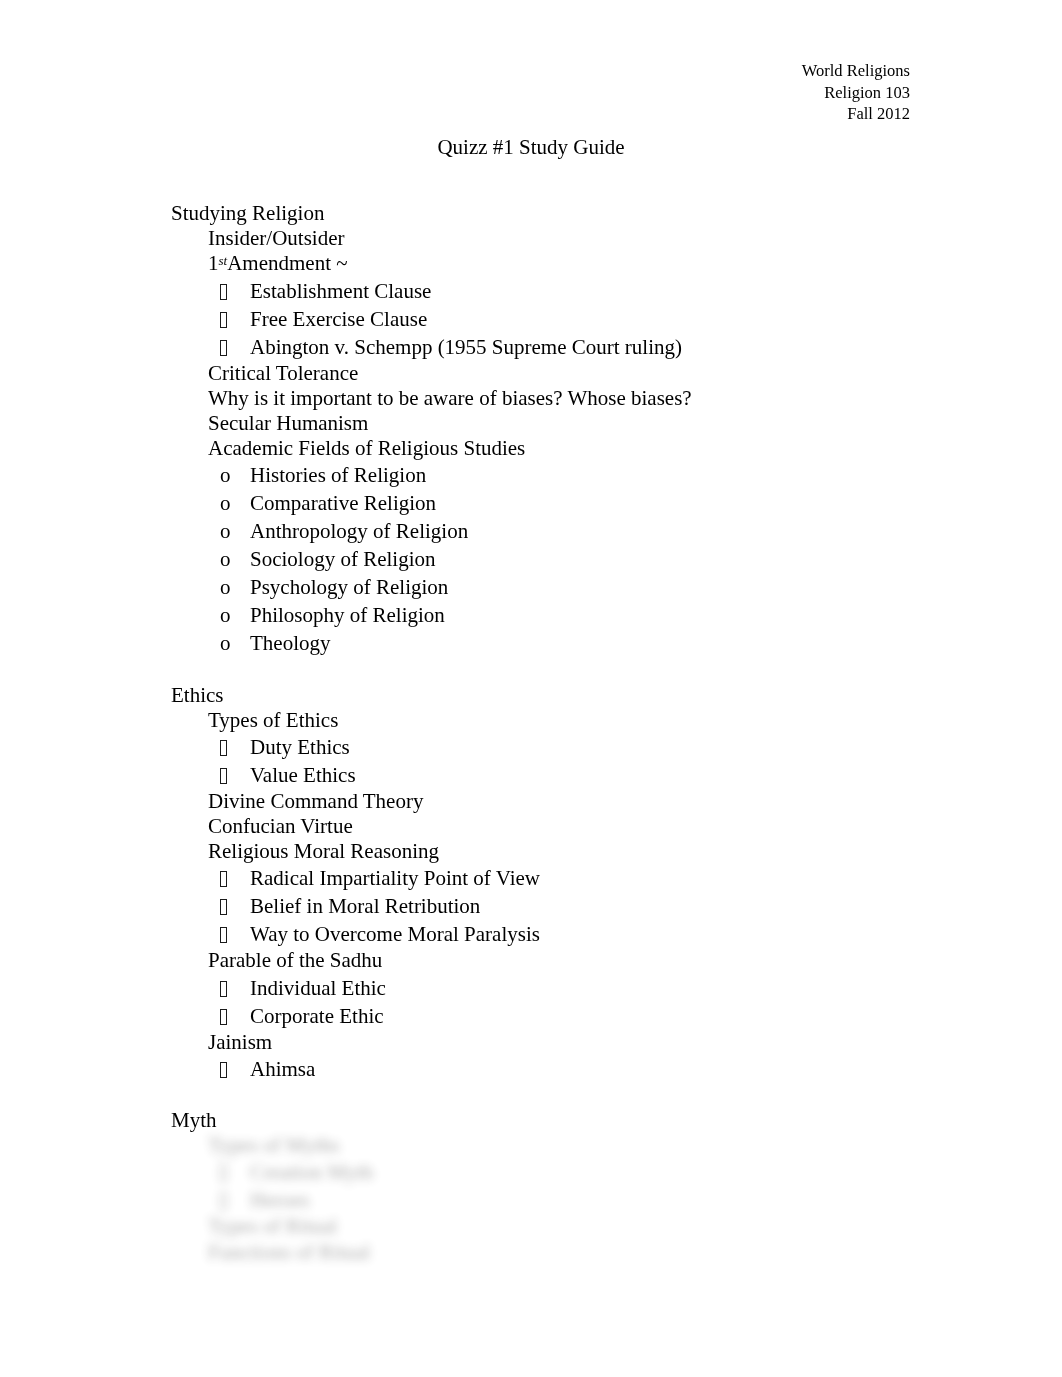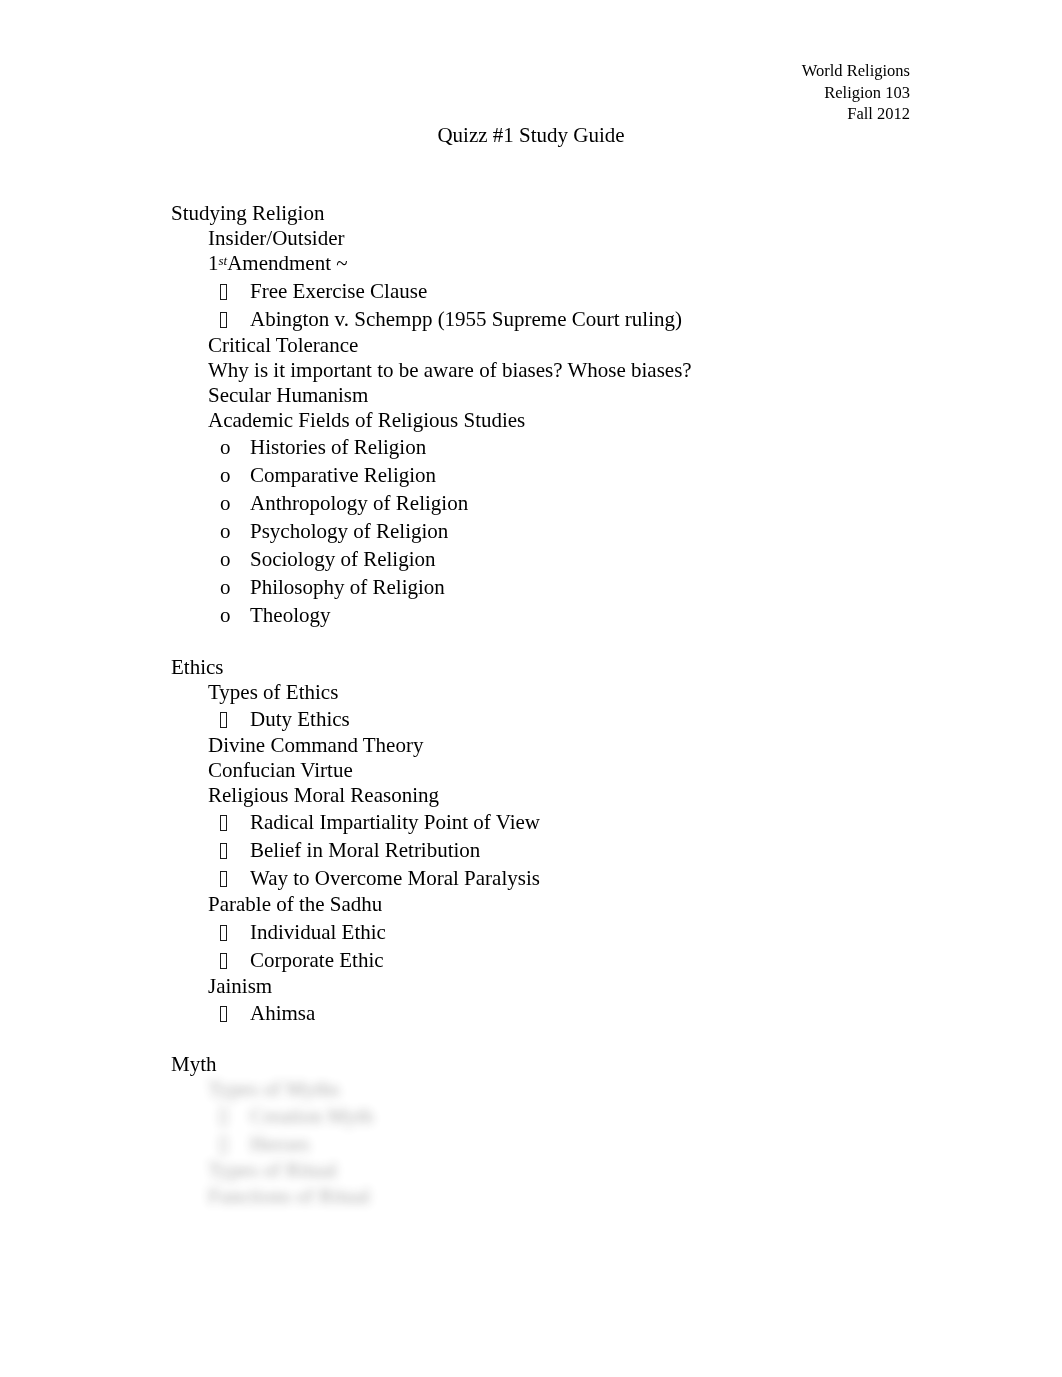--- a/index.html
+++ b/index.html
@@ -30,21 +30,21 @@
     right: 152px;
     text-align: right;
     font-size: 16.5px;
     line-height: 21.5px;
   }
   .doc-header div { white-space: pre; }
 
   
   .doc-title {
     position: absolute;
-    top: 122px;
+    top: 134px;
     left: 0;
     width: 1062px;
     text-align: center;
     font-size: 21px;
     line-height: 26px;
   }
 
   
   .outline {
     position: absolute;
@@ -122,41 +122,43 @@
   </div>
 
   <div class="doc-title">Quizz #1 Study Guide</div>
 
   <div class="outline" id="outline-root">
       <div>
         <div class="line lvl1">Studying Religion</div>
         <div>
           <div class="line lvl2">Insider/Outsider</div>
           <div class="line lvl2"><span>1</span><sup>st</sup><span>Amendment ~</span></div>
+          <div class="bullet"><span class="marker"><span class="tofu"></span></span><span>Establishment Clause</span></div>
           <div class="bullet"><span class="marker"><span class="tofu"></span></span><span>Free Exercise Clause</span></div>
           <div class="bullet"><span class="marker"><span class="tofu"></span></span><span>Abington v. Schempp (1955 Supreme Court ruling)</span></div>
           <div class="line lvl2">Critical Tolerance</div>
           <div class="line lvl2">Why is it important to be aware of biases? Whose biases?</div>
           <div class="line lvl2">Secular Humanism</div>
           <div class="line lvl2">Academic Fields of Religious Studies</div>
           <div class="bullet"><span class="marker"><span class="marker-o">o</span></span><span>Histories of Religion</span></div>
           <div class="bullet"><span class="marker"><span class="marker-o">o</span></span><span>Comparative Religion</span></div>
           <div class="bullet"><span class="marker"><span class="marker-o">o</span></span><span>Anthropology of Religion</span></div>
+          <div class="bullet"><span class="marker"><span class="marker-o">o</span></span><span>Sociology of Religion</span></div>
           <div class="bullet"><span class="marker"><span class="marker-o">o</span></span><span>Psychology of Religion</span></div>
-          <div class="bullet"><span class="marker"><span class="marker-o">o</span></span><span>Sociology of Religion</span></div>
           <div class="bullet"><span class="marker"><span class="marker-o">o</span></span><span>Philosophy of Religion</span></div>
           <div class="bullet"><span class="marker"><span class="marker-o">o</span></span><span>Theology</span></div>
         </div>
       </div>
       <div class="spacer"></div>
       <div>
         <div class="line lvl1">Ethics</div>
         <div>
           <div class="line lvl2">Types of Ethics</div>
           <div class="bullet"><span class="marker"><span class="tofu"></span></span><span>Duty Ethics</span></div>
+          <div class="bullet"><span class="marker"><span class="tofu"></span></span><span>Value Ethics</span></div>
           <div class="line lvl2">Divine Command Theory</div>
           <div class="line lvl2">Confucian Virtue</div>
           <div class="line lvl2">Religious Moral Reasoning</div>
           <div class="bullet"><span class="marker"><span class="tofu"></span></span><span>Radical Impartiality Point of View</span></div>
           <div class="bullet"><span class="marker"><span class="tofu"></span></span><span>Belief in Moral Retribution</span></div>
           <div class="bullet"><span class="marker"><span class="tofu"></span></span><span>Way to Overcome Moral Paralysis</span></div>
           <div class="line lvl2">Parable of the Sadhu</div>
           <div class="bullet"><span class="marker"><span class="tofu"></span></span><span>Individual Ethic</span></div>
           <div class="bullet"><span class="marker"><span class="tofu"></span></span><span>Corporate Ethic</span></div>
           <div class="line lvl2">Jainism</div>

